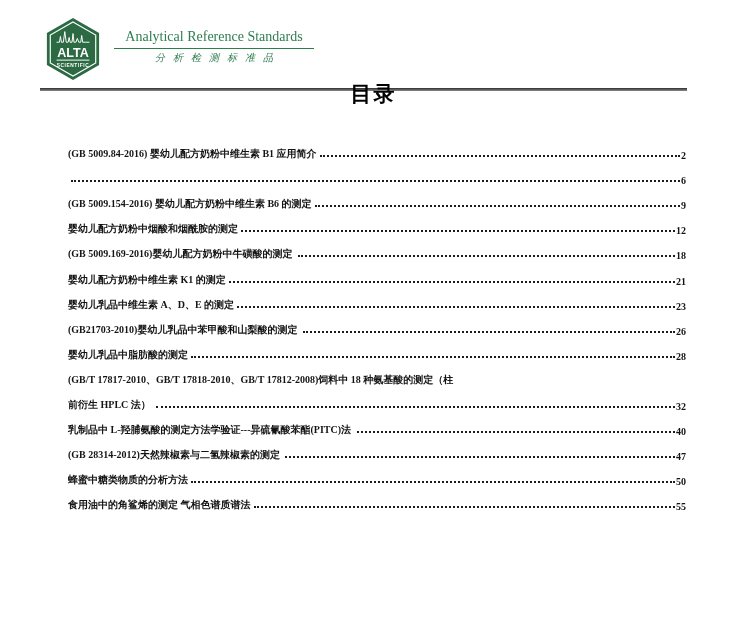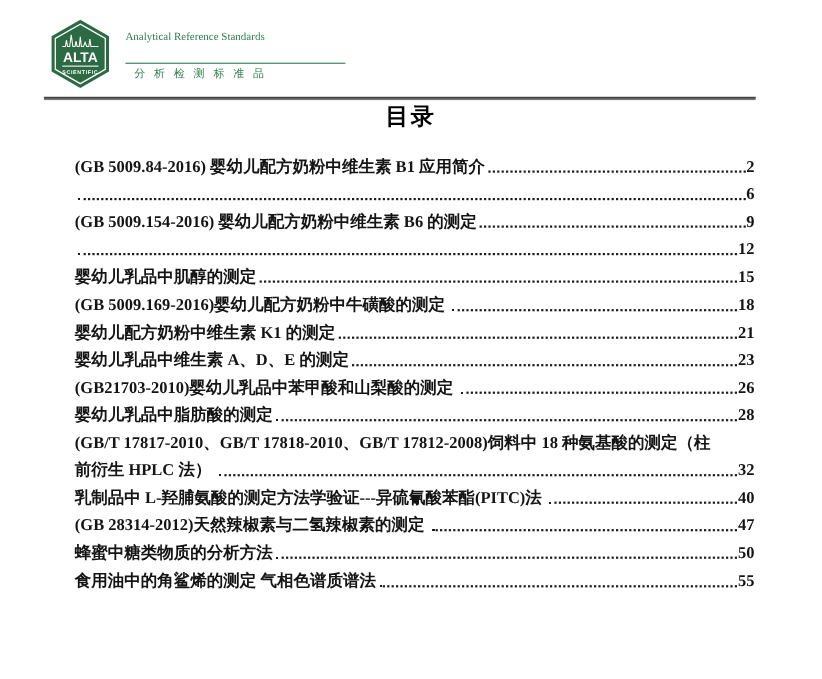--- a/index.html
+++ b/index.html
@@ -11,42 +11,42 @@
   .header{position:absolute;top:17px;left:44px;display:flex;align-items:flex-start;}
   .badge{width:58px;height:64px;display:block;}
   .brand-block{margin:10px 0 0 12px;width:200px;}
   .brand-name{
     font-family:"DejaVu Serif","Liberation Serif",serif;
     font-style:italic;font-weight:bold;font-size:29px;line-height:1.05;
     color:var(--brand-green,#2e7d4f);letter-spacing:1px;white-space:nowrap;
   }
   .brand-name sup{font-size:9px;font-style:normal;vertical-align:14px;margin-left:1px;}
   .tagline-en{
-    font-size:10px;line-height:1.25;margin-top:1px;
+    text-align:center;font-size:14px;line-height:1.25;margin-top:1px;
     color:var(--brand-green,#2e7d4f);
     border-bottom:1px solid var(--brand-green,#2e7d4f);
-    padding-bottom:16px;
+    padding-bottom:2px;
   }
   .tagline-zh{
-    text-align:left;font-size:10px;margin-top:2px;padding-left:8px;
-    letter-spacing:8px;color:var(--brand-green,#2e7d4f);
+    text-align:center;font-size:10px;margin-top:2px;padding-left:8px;
+    letter-spacing:8px;color:var(--brand-green,#2e7d4f);font-style:italic;
   }
   .header-rule{
     position:absolute;top:88px;left:40px;width:647px;height:3px;
     background:linear-gradient(#2e2e2e,#8a8a8a);
   }
   
   .toc-title{
-    position:absolute;top:92px;left:0;right:0;text-align:center;
+    position:absolute;top:80px;left:0;right:0;text-align:center;
     font-size:21px;font-weight:bold;color:#000;letter-spacing:2px;
   }
   .toc-list{position:absolute;top:136px;left:68px;width:618px;}
   .toc-row{
     display:flex;align-items:flex-end;height:25.1px;
-    font-size:15px;font-weight:bold;white-space:nowrap;color:#141414;
+    font-size:10px;font-weight:bold;white-space:nowrap;color:#141414;
   }
   .toc-text{white-space:pre;}
   .dots{
     flex:1 1 auto;min-width:0;
     border-bottom:2px dotted #1b1b1b;
     margin:0 1px 4px 3px;
   }
   .pagenum{font-weight:bold;}
 </style>
 </head>
@@ -81,27 +81,23 @@
     <div class="toc-row">
       <span class="dots"></span>
       <span class="pagenum">6</span>
     </div>
     <div class="toc-row">
       <span class="toc-text">(GB 5009.154-2016) 婴幼儿配方奶粉中维生素 B6 的测定</span>
       <span class="dots"></span>
       <span class="pagenum">9</span>
     </div>
     <div class="toc-row">
+      <span class="toc-text">婴幼儿配方奶粉中烟酸和烟酰胺的测定</span>
       <span class="dots"></span>
       <span class="pagenum">12</span>
-    </div>
-    <div class="toc-row">
-      <span class="toc-text">婴幼儿乳品中肌醇的测定</span>
-      <span class="dots"></span>
-      <span class="pagenum">15</span>
     </div>
     <div class="toc-row">
       <span class="toc-text">(GB 5009.169-2016)婴幼儿配方奶粉中牛磺酸的测定 </span>
       <span class="dots"></span>
       <span class="pagenum">18</span>
     </div>
     <div class="toc-row">
       <span class="toc-text">婴幼儿配方奶粉中维生素 K1 的测定</span>
       <span class="dots"></span>
       <span class="pagenum">21</span>

